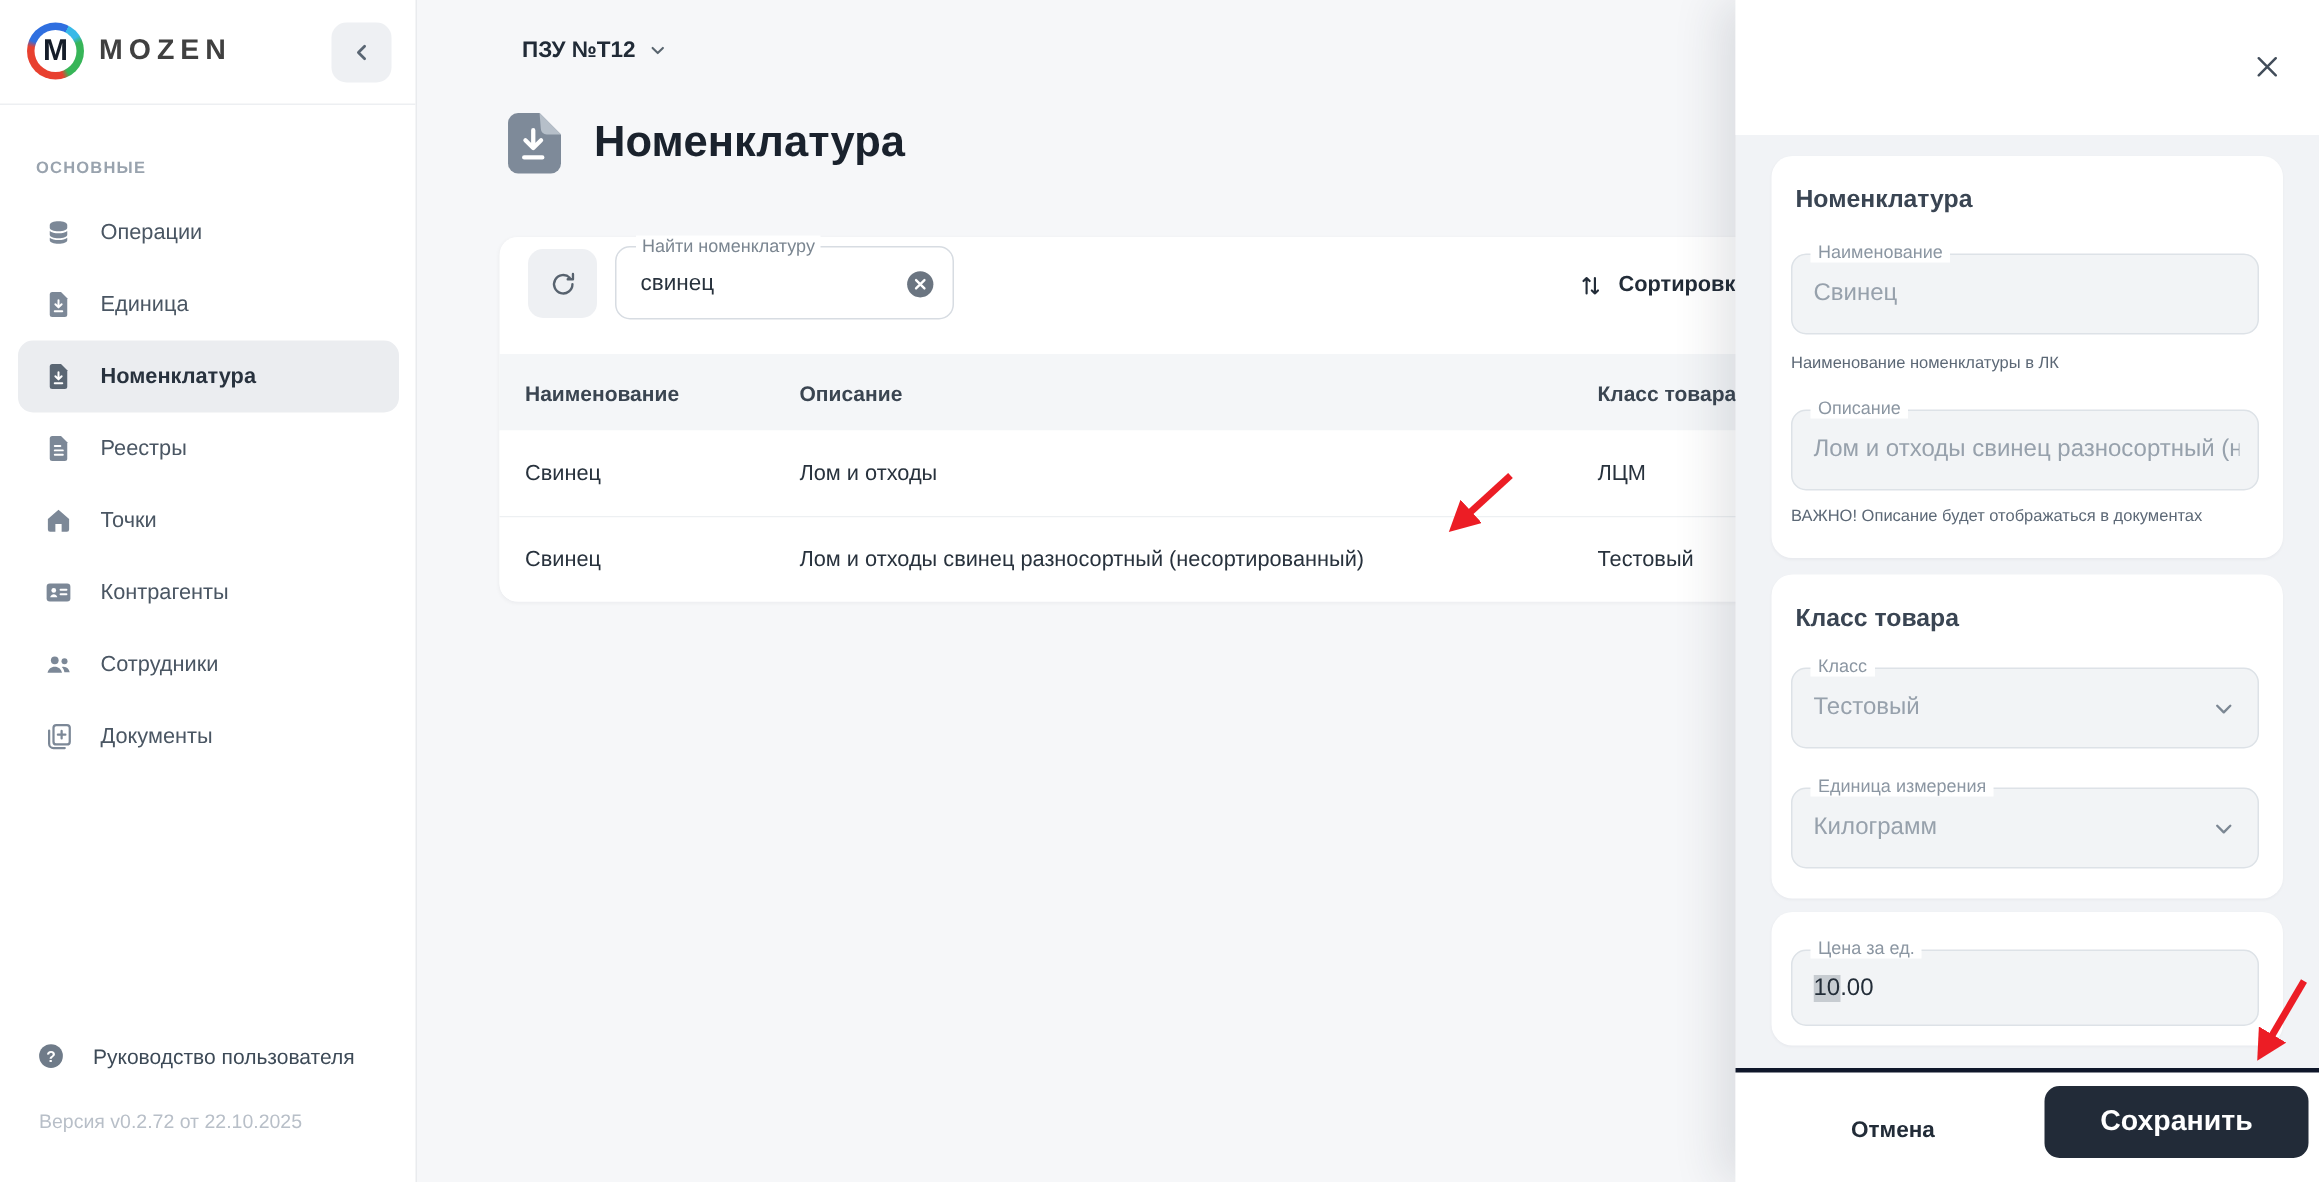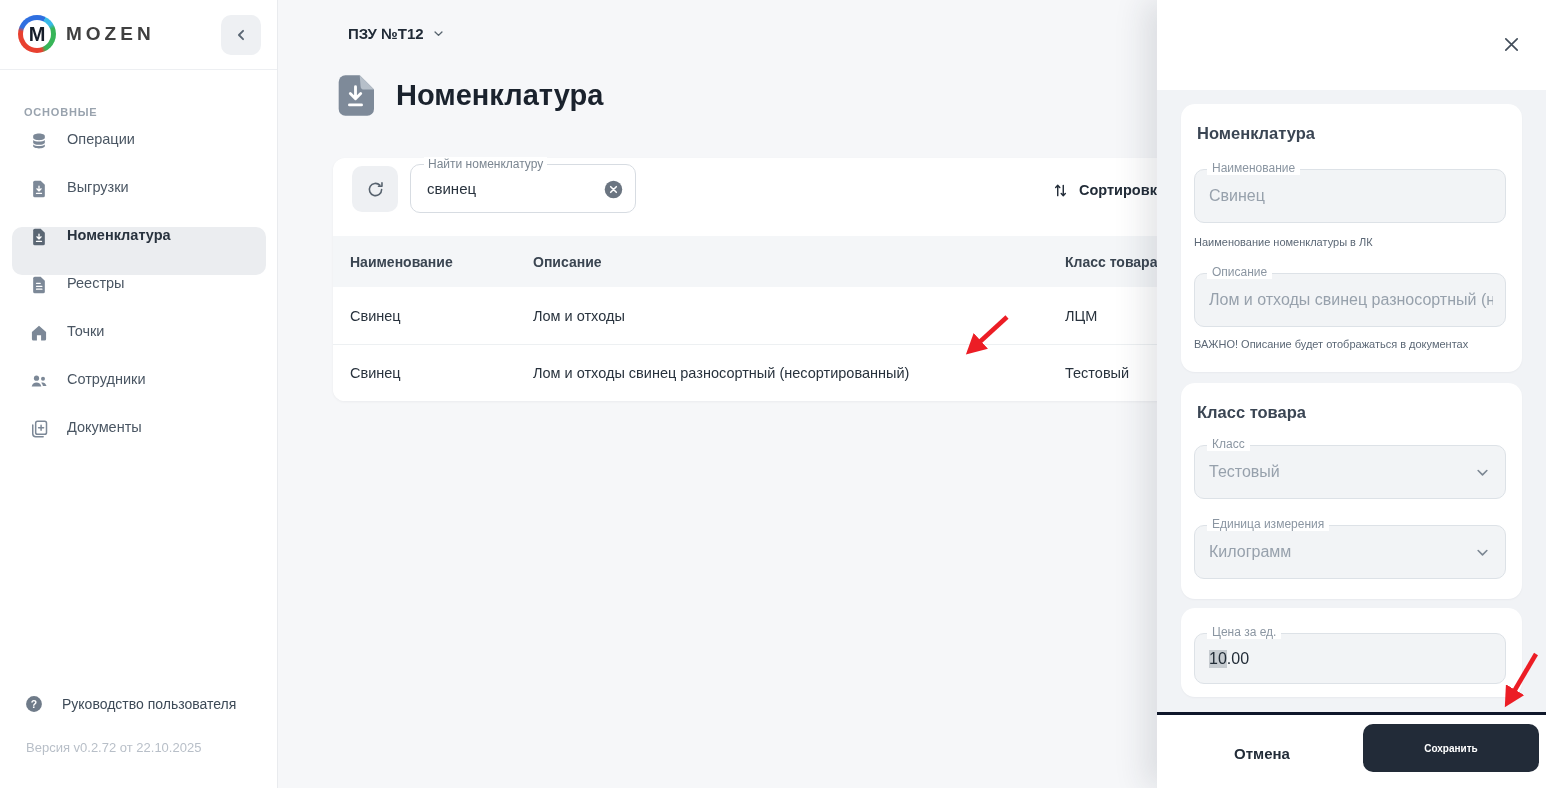--- a/index.html
+++ b/index.html
@@ -11,21 +11,21 @@
   .sidebar { position:absolute; left:0; top:0; width:278px; height:788px; background:#fff; border-right:1px solid #e9ebee; z-index:5; }
   .side-header { position:relative; height:70px; border-bottom:1px solid #edeff2; }
   .logo { position:absolute; left:18px; top:15px; width:38px; height:38px; border-radius:50%;
           background:conic-gradient(from 200deg,#e8402f 0 22%,#2f6fe0 26% 52%,#38b9e8 52% 60%,#37b558 64% 86%,#e8402f 90% 100%); }
   .logo::after { content:""; position:absolute; inset:5px; background:#fff; border-radius:50%; }
   .logo .m { position:absolute; inset:0; display:flex; align-items:center; justify-content:center; font-weight:800; font-size:20px; color:#151d29; z-index:2; }
   .brand { position:absolute; left:66px; top:23px; font-size:19px; font-weight:800; letter-spacing:4px; color:#404040; }
   .collapse-btn { position:absolute; right:16px; top:15px; width:40px; height:40px; background:#eef0f3; border-radius:10px; border:none; display:flex; align-items:center; justify-content:center; cursor:pointer; }
   .side-section { position:absolute; left:24px; top:106px; font-size:11px; font-weight:700; letter-spacing:.8px; color:#99a3ae; }
   .nav { position:absolute; left:0; top:131px; width:278px; }
-  .nav-item { display:flex; gap:18px; height:48px; margin:0 12px; padding-left:17px; border-radius:10px; cursor:pointer; }
+  .nav-item { display:flex; align-items:center; gap:18px; height:48px; margin:0 12px; padding-left:17px; border-radius:10px; cursor:pointer; }
   .nav-item .lbl { font-size:14.5px; color:#4a5663; }
   .nav-item.active { background:#ebedf0; }
   .nav-item.active .lbl { font-weight:700; color:#28323e; }
   .icon20 { width:20px; height:20px; flex:0 0 20px; display:block; }
   .help-row { position:absolute; left:24px; top:694px; display:flex; align-items:center; gap:18px; cursor:pointer; }
   .help-row .lbl { font-size:14px; color:#3d4a57; }
   .version { position:absolute; left:26px; top:740px; font-size:13px; color:#b8bfc8; }
 
   
   .main { position:absolute; left:278px; top:0; width:1268px; height:788px; background:#f6f7f9; }
@@ -62,21 +62,21 @@
   .card-title { position:absolute; left:16px; top:20px; font-size:16.5px; font-weight:700; color:#3a4553; }
   .field { position:absolute; left:13px; width:312px; height:54px; background:#f2f4f6; border:1px solid #dde2e7; border-radius:10px; }
   .field .chip { position:absolute; top:-9px; left:12px; padding:0 5px; background:#fff; font-size:12px; color:#8b96a2; white-space:nowrap; }
   .field .val { position:absolute; left:14px; top:0; height:100%; display:flex; align-items:center; font-size:16px; color:#97a1ac; white-space:nowrap; overflow:hidden; max-width:284px; }
   .field .val.dark { color:#232d38; }
   .field .chev { position:absolute; right:13px; top:17px; }
   .helper { position:absolute; left:13px; font-size:11px; color:#5c6876; white-space:nowrap; }
   .sel-mark { background:#c7ccd1; }
   .drawer-footer { position:absolute; left:0; bottom:0; width:416px; height:76px; background:#fff; border-top:3px solid #0f172a; }
   .cancel-btn { position:absolute; left:45px; top:14px; width:120px; height:48px; background:none; border:none; font-family:inherit; font-size:15px; font-weight:700; color:#222c38; cursor:pointer; }
-  .save-btn { position:absolute; left:206px; top:9px; width:176px; height:48px; background:#222b38; border:none; border-radius:10px; font-family:inherit; font-size:10px; font-weight:700; color:#fff; cursor:pointer; }
+  .save-btn { position:absolute; left:206px; top:9px; width:176px; height:48px; background:#222b38; border:none; border-radius:10px; font-family:inherit; font-size:19px; font-weight:700; color:#fff; cursor:pointer; }
 
   .arrows { position:absolute; left:0; top:0; width:1546px; height:788px; z-index:50; pointer-events:none; }
 </style>
 </head>
 <body>
 
 <div class="stage">
 
   <aside class="sidebar">
     <div class="side-header">
@@ -100,41 +100,50 @@
             <path d="M5 10.7v3.1c0 1.6 3.1 2.8 7 2.8s7-1.2 7-2.8v-3.1c-1.4 1.2-4 1.9-7 1.9s-5.6-.7-7-1.9z"></path>
             <path d="M5 16.1v2C5 19.7 8.1 21 12 21s7-1.3 7-2.9v-2c-1.4 1.2-4 1.9-7 1.9s-5.6-.7-7-1.9z"></path>
           </svg>
         <span class="lbl">Операции</span>
       </div>
       <div class="nav-item">
         <svg class="icon20" viewBox="0 0 24 24">
             <path fill="#7c8897" d="M7 2h7l5 5v13a2 2 0 0 1-2 2H7a2 2 0 0 1-2-2V4a2 2 0 0 1 2-2z"></path>
             <path d="M12 8.5v5.5M9.5 11.8L12 14.3l2.5-2.5M9 17.3h6" fill="none" stroke="#fff" stroke-width="1.6" stroke-linecap="round" stroke-linejoin="round"></path>
           </svg>
-        <span class="lbl">Выгрузки</span>
+        <span class="lbl">Единица</span>
       </div>
       <div class="nav-item active">
         <svg class="icon20" viewBox="0 0 24 24">
             <path fill="#5a6673" d="M7 2h7l5 5v13a2 2 0 0 1-2 2H7a2 2 0 0 1-2-2V4a2 2 0 0 1 2-2z"></path>
             <path d="M12 8.5v5.5M9.5 11.8L12 14.3l2.5-2.5M9 17.3h6" fill="none" stroke="#fff" stroke-width="1.6" stroke-linecap="round" stroke-linejoin="round"></path>
           </svg>
         <span class="lbl">Номенклатура</span>
       </div>
       <div class="nav-item">
         <svg class="icon20" viewBox="0 0 24 24">
             <path fill="#7c8897" d="M7 2h7l5 5v13a2 2 0 0 1-2 2H7a2 2 0 0 1-2-2V4a2 2 0 0 1 2-2z"></path>
             <path d="M9 10h4.5M9 13.5h6.5M9 17h6.5" fill="none" stroke="#fff" stroke-width="1.5" stroke-linecap="round"></path>
           </svg>
         <span class="lbl">Реестры</span>
       </div>
       <div class="nav-item">
         <svg class="icon20" viewBox="0 0 24 24" fill="#7c8897">
             <path d="M3.5 10.8L12 3.4l8.5 7.4v8.3a1.8 1.8 0 0 1-1.8 1.8h-4.2v-6.2H9.5v6.2H5.3a1.8 1.8 0 0 1-1.8-1.8z"></path>
           </svg>
         <span class="lbl">Точки</span>
+      </div>
+      <div class="nav-item">
+        <svg class="icon20" viewBox="0 0 24 24">
+            <rect x="2.5" y="4.8" width="19" height="14.4" rx="2.6" fill="#7c8897"></rect>
+            <circle cx="8.2" cy="10.3" r="1.9" fill="#fff"></circle>
+            <path d="M5.3 15.8c.6-1.7 1.6-2.5 2.9-2.5s2.3.8 2.9 2.5z" fill="#fff"></path>
+            <path d="M13.6 9.8h4.8M13.6 13.4h4.8" stroke="#fff" stroke-width="1.5" stroke-linecap="round"></path>
+          </svg>
+        <span class="lbl">Контрагенты</span>
       </div>
       <div class="nav-item">
         <svg class="icon20" viewBox="0 0 24 24" fill="#7c8897">
             <circle cx="9" cy="8.6" r="3.1"></circle>
             <path d="M3.2 18.6c.7-3.1 2.9-4.9 5.8-4.9s5.1 1.8 5.8 4.9z"></path>
             <circle cx="16.8" cy="9.4" r="2.4"></circle>
             <path d="M16.2 13.7c2.5.2 4.2 1.7 4.8 4.4h-4.3c-.3-1.8-1-3.2-2.1-4.1.5-.2 1-.3 1.6-.3z"></path>
           </svg>
         <span class="lbl">Сотрудники</span>
       </div>

